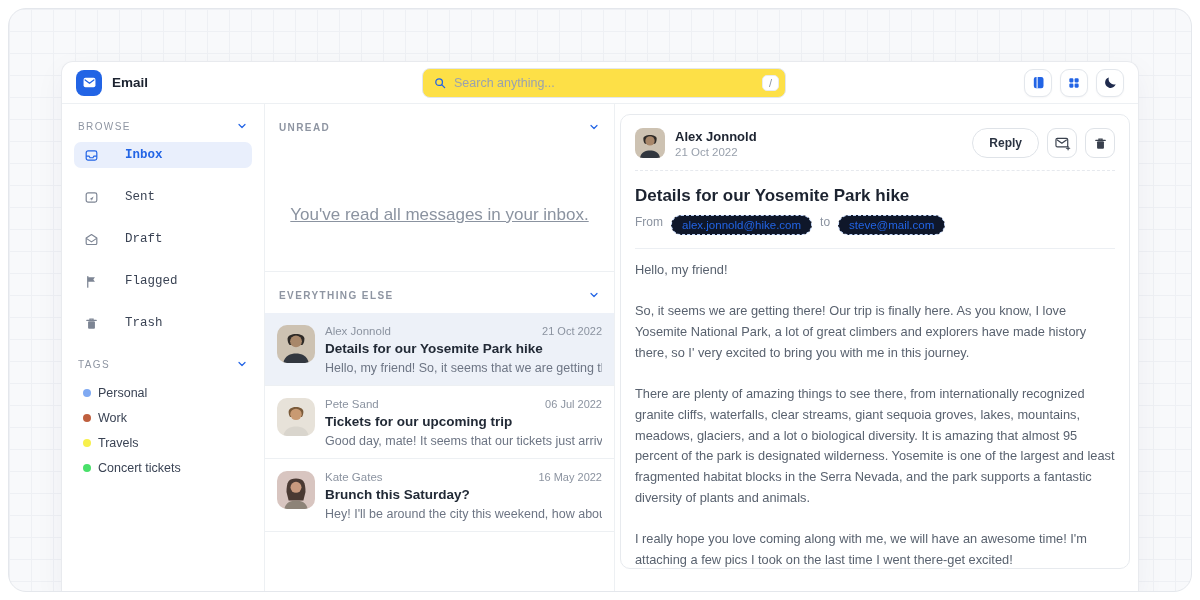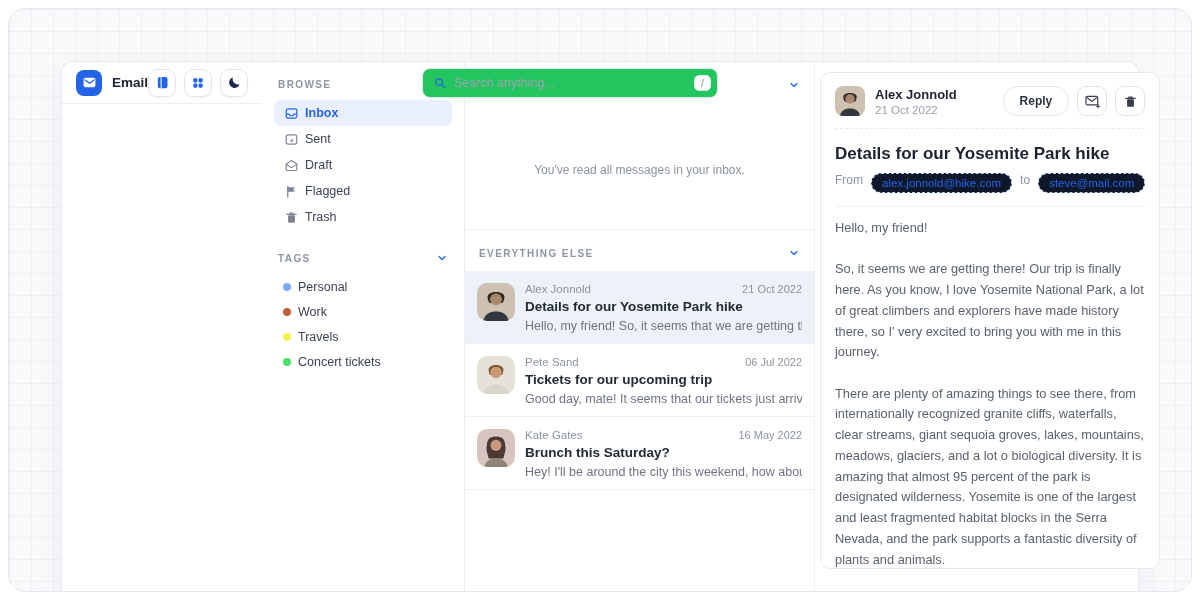--- a/index.html
+++ b/index.html
@@ -15,76 +15,76 @@
       linear-gradient(90deg, #eef0f4 1px, transparent 1px);
     background-size:22px 22px;
     overflow:hidden;
   }
 
   .app {
     position:absolute; left:52px; top:52px; right:52px; bottom:0;
     background:#fff; border:1px solid #e8eaee; border-bottom:none;
     border-radius:12px 12px 0 0;
     box-shadow:0 10px 30px rgba(25,39,80,.05);
-    display:flex; flex-direction:row;
+    display:flex; flex-direction:column;
   }
 
   
   .topbar { position:relative; height:42px; flex:0 0 42px;
             border-bottom:1px solid #edf0f3; display:flex; align-items:center; padding:0 14px; }
   .brand { display:flex; align-items:center; gap:10px; }
   .logo { width:26px; height:26px; border-radius:8px; background:#2264e5;
           display:flex; align-items:center; justify-content:center; }
   .app-title { font-size:13.5px; font-weight:700; color:#1c2330; }
 
-  .search { position:absolute; left:360px; top:6px; width:296px; height:30px;
-            border:1px solid #e3e7ec; border-radius:8px; background:#22c55e;
+  .search { position:absolute; left:360px; top:6px; width:364px; height:30px;
+            border:1px solid #e3e7ec; border-radius:8px; background:#fde047;
             display:flex; align-items:center; padding:0 6px 0 10px; gap:7px; }
   .search input { border:none; outline:none; flex:1; font-size:12.5px; color:#3a4354;
                   font-family:"Liberation Sans", sans-serif; background:transparent; }
   .search input::placeholder { color:#9aa2af; }
   .kbd { font-size:11px; color:#8b93a0; border:1px solid #e8eaee; border-radius:5px;
          padding:1px 6px; background:#fff; }
 
   .topbar-actions { margin-left:auto; display:flex; gap:8px; }
   .icon-btn { width:28px; height:28px; border:1px solid #e3e7ec; border-radius:9px;
               background:#fff; display:flex; align-items:center; justify-content:center;
               cursor:pointer; box-shadow:0 1px 2px rgba(20,30,60,.04); }
 
   
   .columns { flex:1; display:flex; min-height:0; }
 
   
   .sidebar { width:203px; flex:0 0 203px; border-right:1px solid #edf0f3; padding:14px 12px; }
   .side-header { display:flex; justify-content:space-between; align-items:center;
                  padding:2px 4px 10px; }
-  .side-header-label { font-size:10px; font-weight:700; letter-spacing:.14em; color:#8e95a2; }
+  .side-header-label { font-size:10px; font-weight:400; letter-spacing:.14em; color:#8e95a2; }
   .chev { display:flex; cursor:pointer; }
-  .nav-item { display:flex; align-items:center; gap:6px; height:26px; padding:0 9px;
-              border-radius:7px; cursor:pointer; color:#3a4354; }
-  .nav-item + .nav-item { margin-top:0; }
+  .nav-item { display:flex; align-items:center; gap:26px; height:26px; padding:0 9px;
+              border-radius:7px; cursor:pointer; color:#3a4354;font-family:Liberation Mono, monospace; }
+  .nav-item + .nav-item { margin-top:16px; }
   .nav-item .nav-label { font-size:12.5px; font-weight:500; }
   .nav-item.active { background:#e9effc; color:#2264e5; }
   .nav-item.active .nav-label { font-weight:700; }
   .nav-ic { display:flex; width:16px; justify-content:center; color:#7d8594; }
   .nav-item.active .nav-ic { color:#2264e5; }
   .tags-header { margin-top:20px; }
   .tag-item { display:flex; align-items:center; gap:7px; height:25px; padding:0 9px;
               border-radius:7px; cursor:pointer; }
   .tag-dot { width:8px; height:8px; border-radius:50%; flex:0 0 8px; }
   .tag-label { font-size:12.5px; color:#3a4354; font-weight:500; }
 
   
   .maillist { width:350px; flex:0 0 350px; border-right:1px solid #edf0f3;
               display:flex; flex-direction:column; }
   .list-header { display:flex; justify-content:space-between; align-items:center;
                  padding:17px 14px 12px; }
   .list-header-label { font-size:10px; font-weight:700; letter-spacing:.14em; color:#8e95a2;text-align:center; }
   .unread-section { height:168px; border-bottom:1px solid #edf0f3; }
-  .empty-msg { text-align:center; font-size:12px; color:#8b93a0; margin-top:60px; padding:0 20px; }
+  .empty-msg { text-align:center; font-size:17px; color:#8b93a0; margin-top:60px; padding:0 20px;text-decoration:underline; }
 
   .mail-item { display:flex; gap:10px; padding:12px 12px 10px; border-bottom:1px solid #edf0f3;
                cursor:pointer; background:#fff; }
   .mail-item.selected { background:#edf1f8; }
   .avatar { width:38px; height:38px; flex:0 0 38px; border-radius:10px; overflow:hidden; }
   .avatar svg { display:block; }
   .mail-content { flex:1; min-width:0; }
   .mail-top { display:flex; justify-content:space-between; align-items:baseline; }
   .mail-sender { font-size:11.5px; color:#8b93a0; }
   .mail-date { font-size:11px; color:#8b93a0; }

